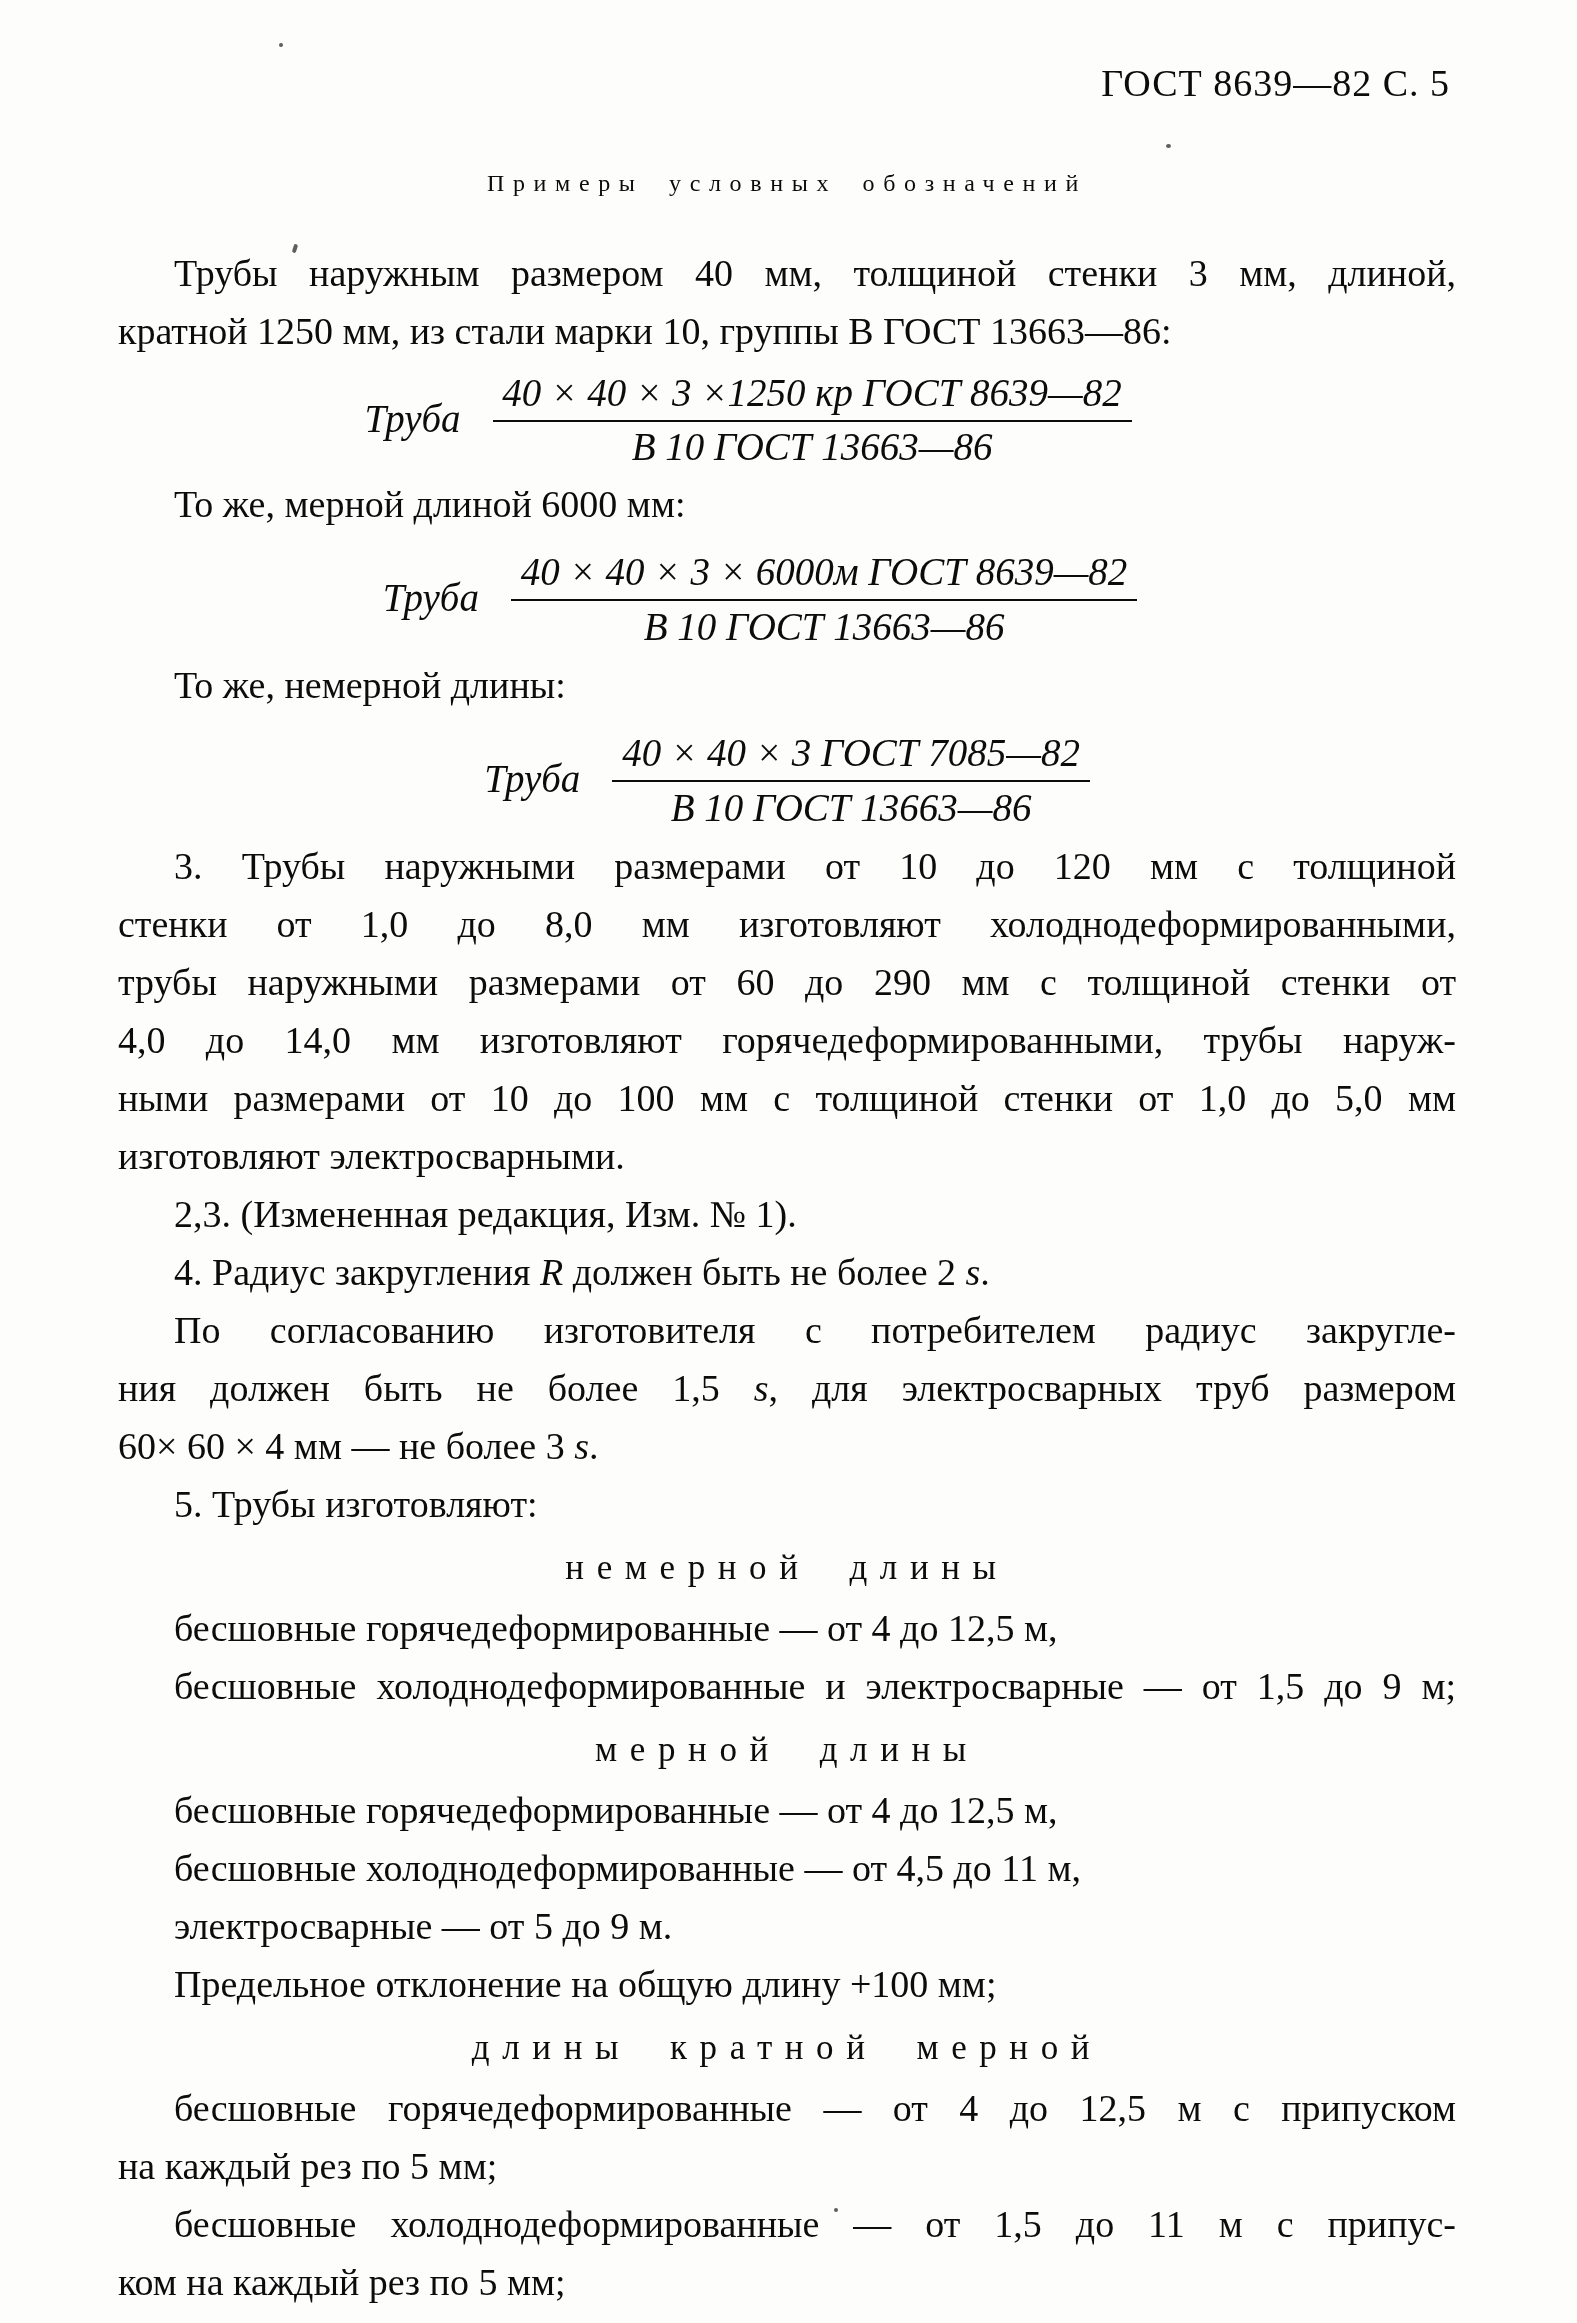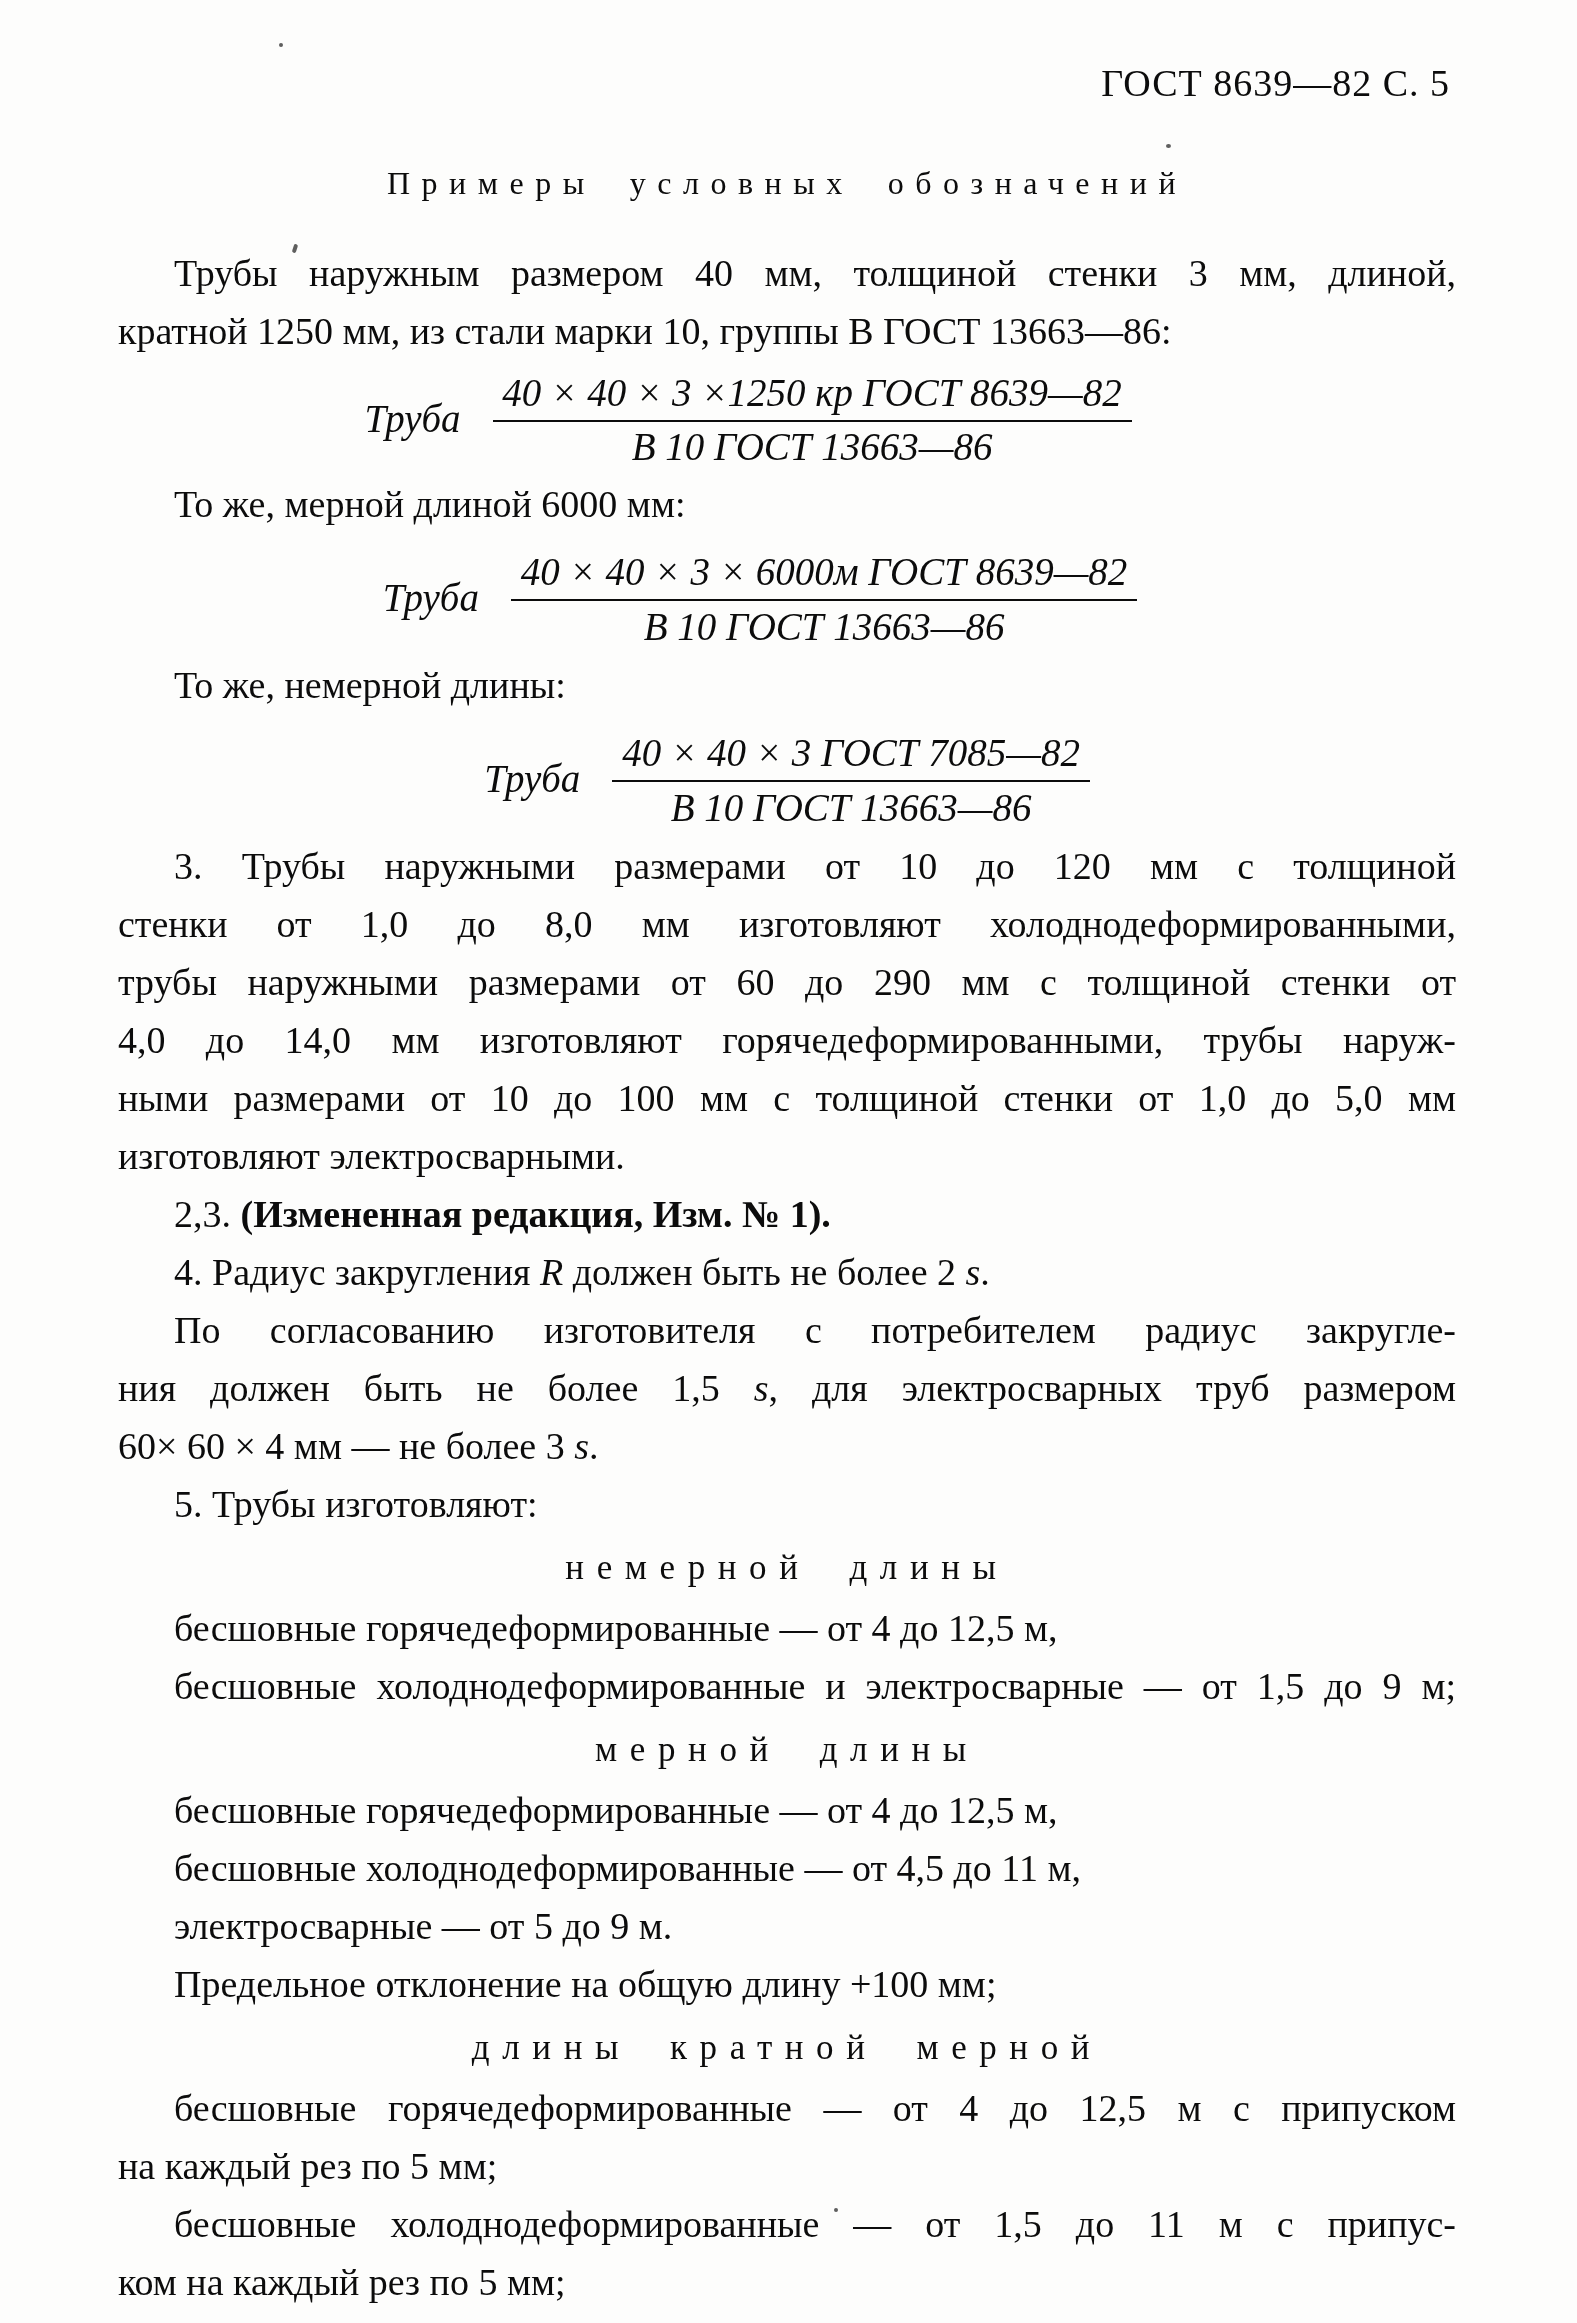--- a/index.html
+++ b/index.html
@@ -23,21 +23,21 @@
     font-weight:400;
     font-size:38px;
     line-height:47px;
     letter-spacing:1px;
     padding-right:5.9px;
   }
   .title{
     margin:51px 0 0 0;
     text-align:center;
     font-weight:400;
-    font-size:32px;
+    font-size:24px;
     line-height:51px;
     letter-spacing:0.36em;
     word-spacing:0.45em;
   }
   .ln{
     font-size:38px;
     line-height:58px;
     white-space:nowrap;
   }
   .jl{
@@ -74,21 +74,21 @@
     border-bottom:2.9px solid #0c0c0c;
     padding:2px 9.8px 6.8px 9.8px;
     line-height:41px;
     white-space:nowrap;
   }
   .den{
     padding-top:4.9px;
     line-height:41px;
     white-space:nowrap;
   }
-  .b{font-weight:700;}
+  .b{font-weight:400;}
   .it{font-style:italic;}
   .speck{
     position:absolute;
     background:#2a2a2a;
     border-radius:50%;
     opacity:.75;
   }
 </style>
 </head>
 <body>

